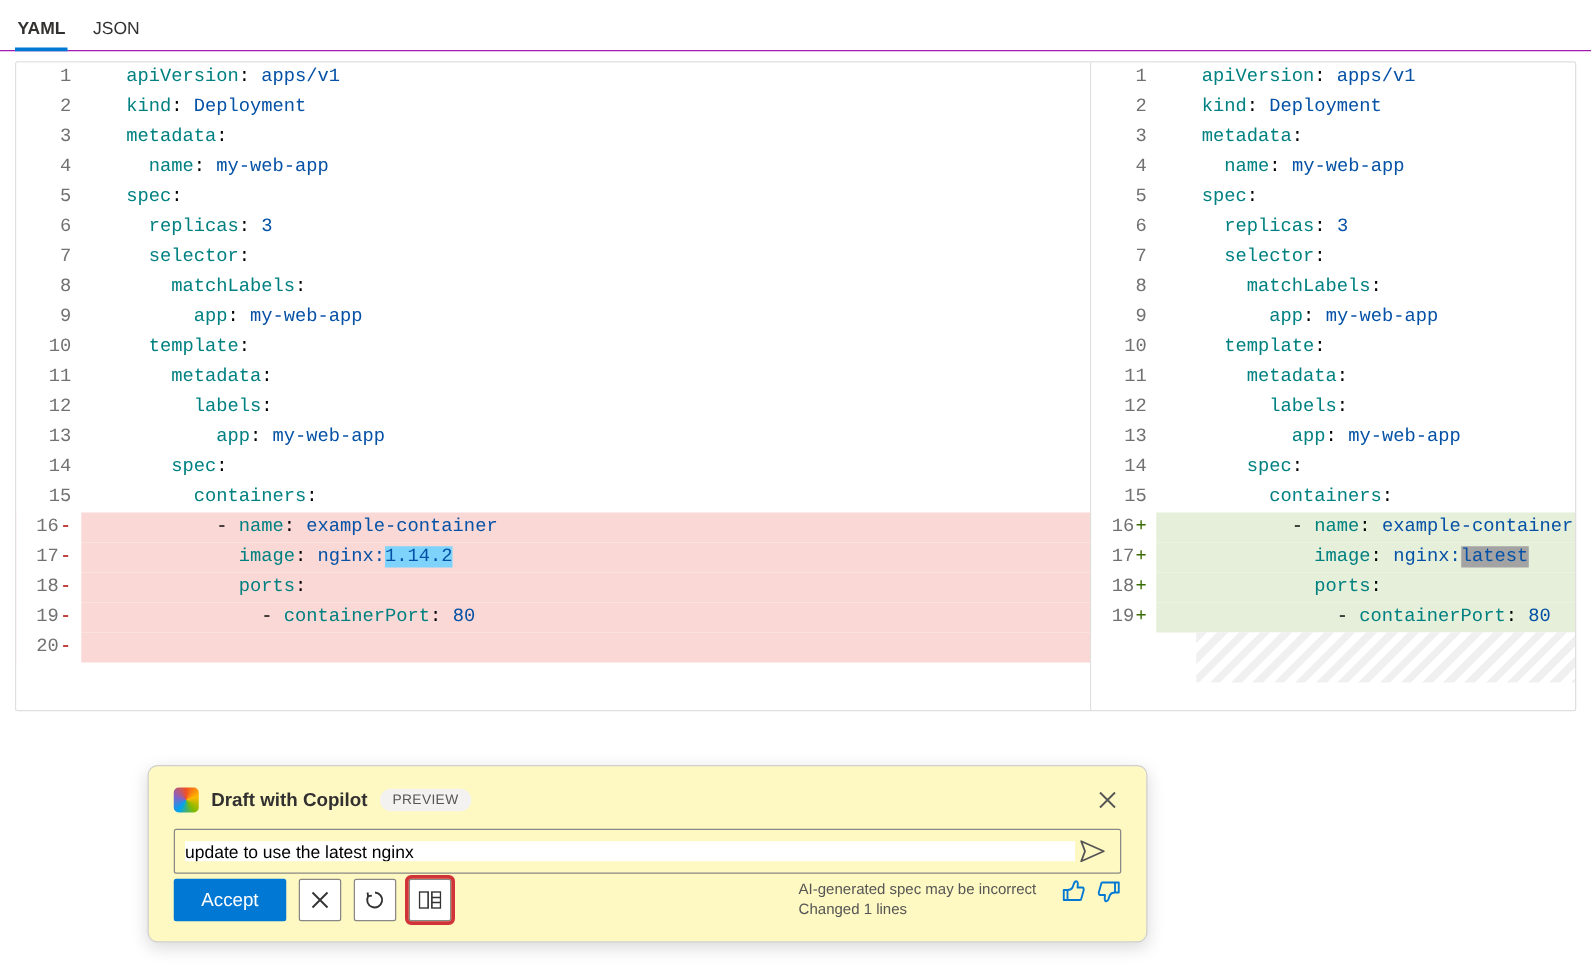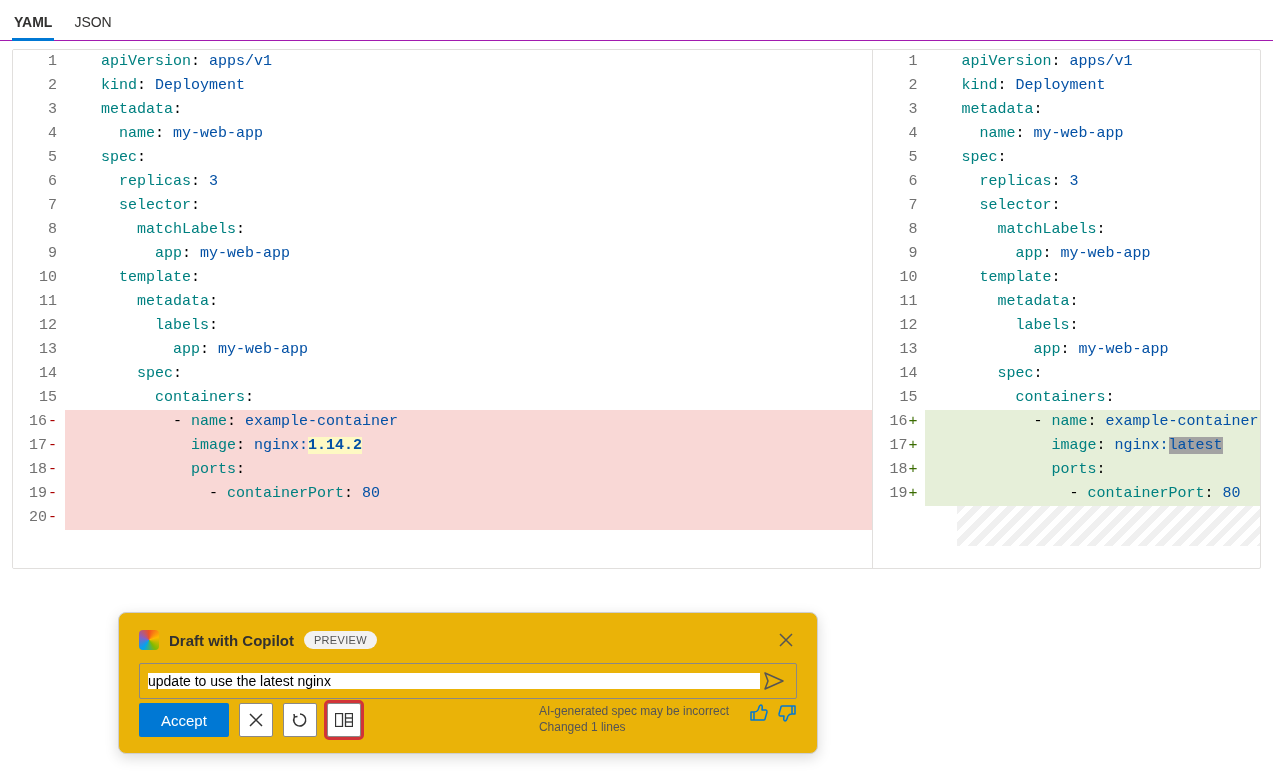--- a/index.html
+++ b/index.html
@@ -22,29 +22,29 @@
   .code .cline { height: 24px; padding-left: 4px; position: relative; }
   .pane .bgstrip { position: absolute; left: 0; right: 0; height: 24px; z-index: 0; }
   .pane.left .strip-del { background: #f9d8d6; }
   .pane.right .strip-add { background: #e6efd9; }
   .pane .content { position: relative; z-index: 1; display: flex; width: 100%; }
 
   .tok-key { color: #008080; }
   .tok-val { color: #0451a5; }
   .tok-punc { color: #000; }
   .tok-dash { color: #000; }
-  .inner-del { background: #fef9c3; font-weight: bold; }
+  .inner-del { background: #7dd3fc; }
   .inner-add { background: #a3a3a3; }
 
   .hatched { height: 40px; background: repeating-linear-gradient(135deg, #f0f0f0 0 6px, #ffffff 6px 12px); }
 
   
   .copilot {
-    position: absolute; left: 118px; top: 612px; width: 700px;
-    border: 1px solid #cfcfcf; border-radius: 8px; background: #eab308;
+    position: absolute; left: 118px; top: 612px; width: 800px;
+    border: 1px solid #cfcfcf; border-radius: 8px; background: #fef9c3;
     box-shadow: 0 4px 14px rgba(0,0,0,0.15);
     padding: 16px 20px 16px 20px;
   }
   .cp-header { display: flex; align-items: center; gap: 10px; margin-bottom: 12px; }
   .cp-logo { width: 20px; height: 20px; border-radius: 4px; background: conic-gradient(#f25022, #ffb900, #7fba00, #00a4ef, #8661c5, #f25022); }
   .cp-title { font-weight: 600; font-size: 15px; }
   .cp-badge { font-size: 11px; background: #f3f2f1; padding: 3px 10px; border-radius: 10px; color: #555; letter-spacing: .3px;}
   .cp-close { margin-left: auto; cursor: pointer; font-size: 18px; color: #555; padding: 4px; }
   .cp-input-row { display: flex; align-items: center; border: 1px solid #8a8886; border-radius: 2px; padding: 6px 8px; margin-bottom: 4px; }
   .cp-input { flex: 1; border: none; outline: none; font-size: 14px; font-family: inherit; }

